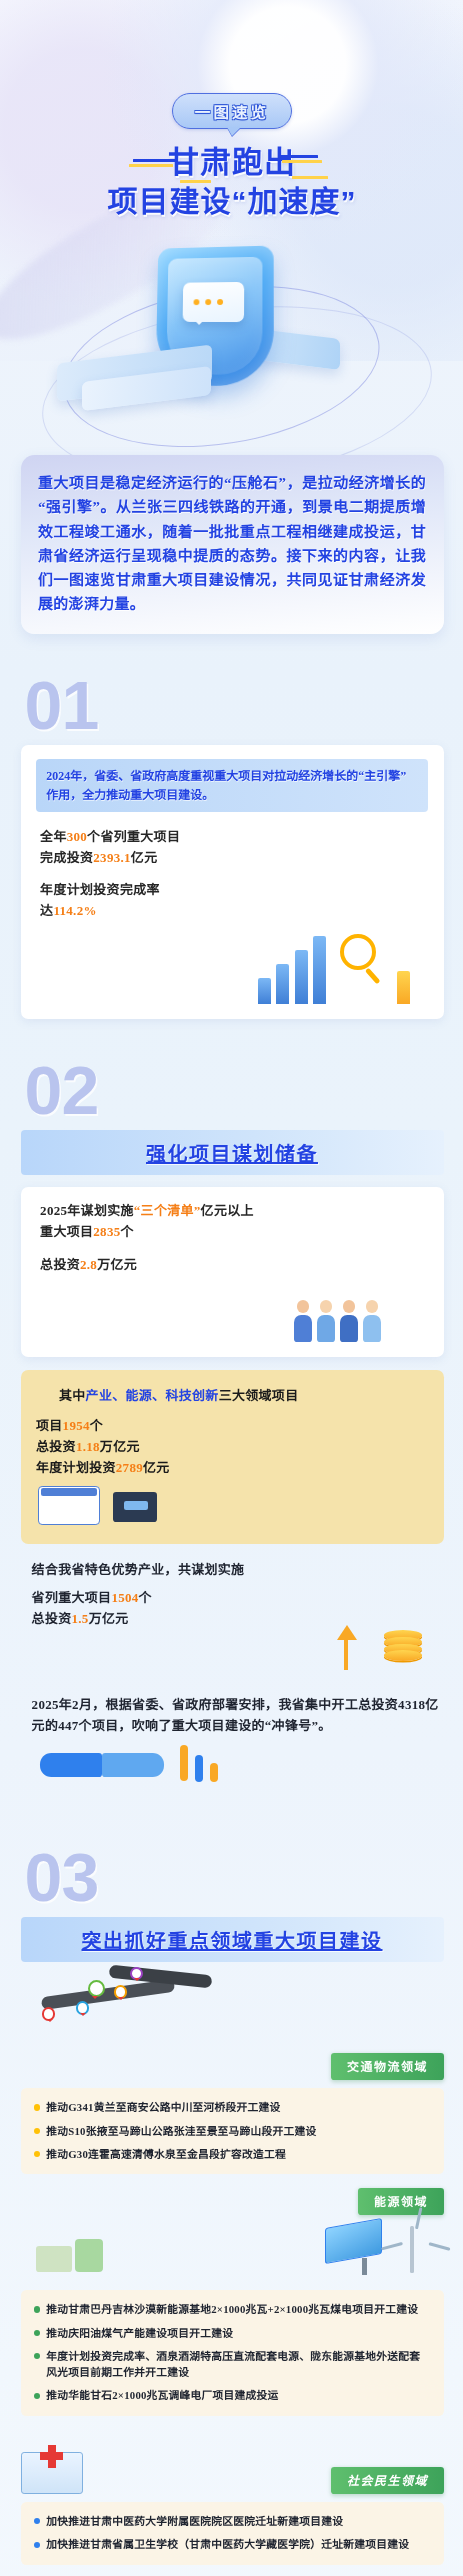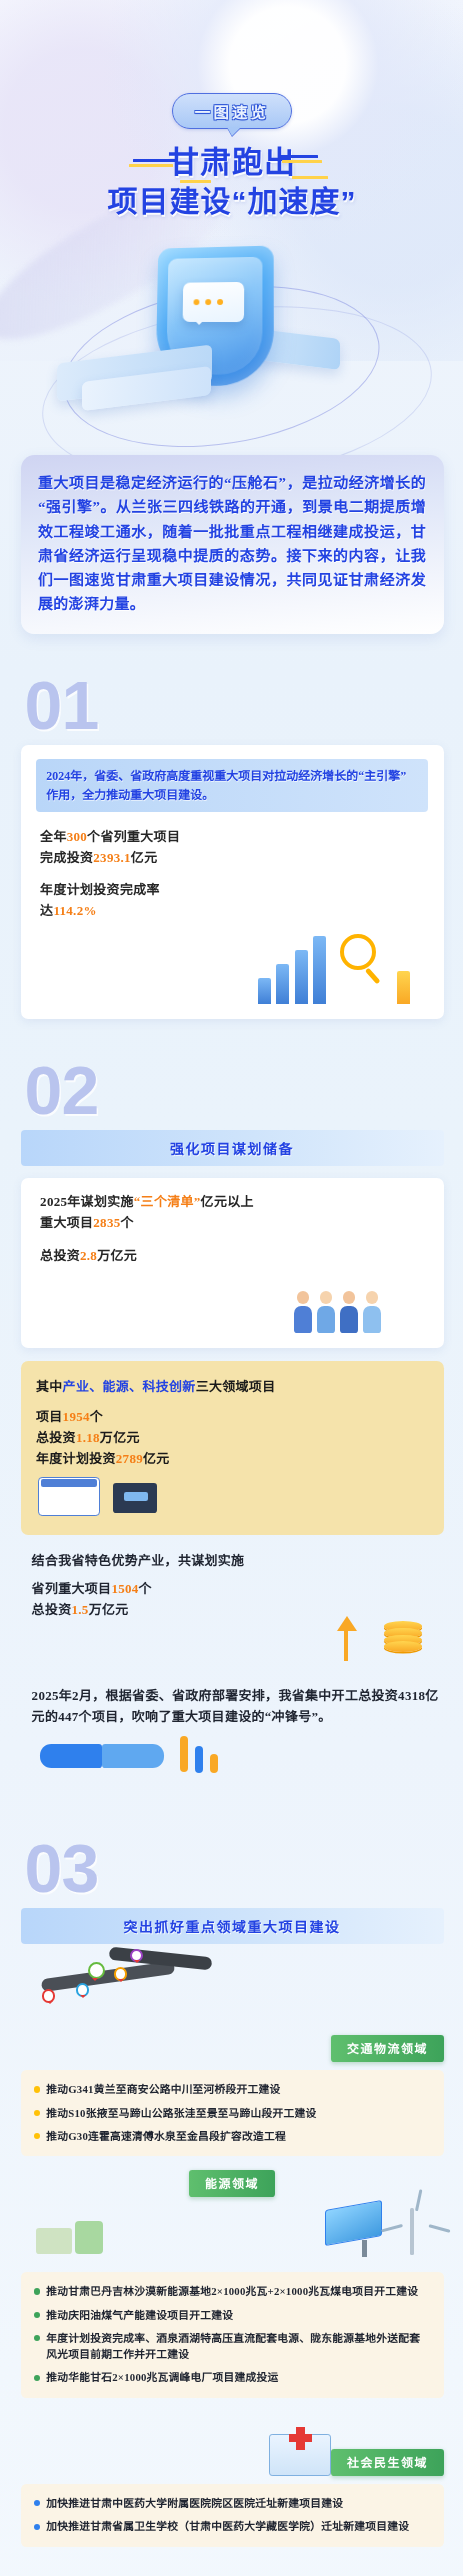--- a/index.html
+++ b/index.html
@@ -215,25 +215,26 @@
   
   .banner {
     margin-top: 11.3px;
     border-radius: 4.1px;
     background: linear-gradient(90deg, #b8d6fa 0%, #cfe4fb 55%, #e6f1fd 100%);
     padding: 8.2px 9.3px;
     text-align: center;
   }
   .banner h2 {
     font-family: "Liberation Sans", sans-serif;
-    font-size: 14px;
+    font-size: 20px;
     font-weight: 700;
     letter-spacing: 1.5px;
     color: #2343e2;
     text-shadow: 0.8px 1px 0 rgba(255,255,255,.8);
+    text-decoration: underline;
   }
 
   
   .info-card {
     margin-top: 11.3px;
     background: #fff;
     border-radius: 7.2px;
     padding: 13.4px 15.5px 15.5px;
     box-shadow: 0 2.6px 9.3px rgba(90,120,190,.10);
   }
@@ -285,21 +286,21 @@
     color: #fff;
     font-family: "Liberation Sans", sans-serif;
     font-size: 12px;
     font-weight: 700;
     letter-spacing: 1.5px;
     padding: 4.6px 15.5px 5.2px;
     border-radius: 3.1px;
     box-shadow: 0 1.5px 4.1px rgba(50,140,80,.28);
   }
   .badge-row { text-align: right; margin-top: 13.4px; }
-  .badge-row.left { text-align: center; }
+  .badge-row.left { text-align: right; }
 
   
   .bullet-card {
     margin-top: 8.2px;
     background: #fbf4e6;
     border-radius: 5.2px;
     padding: 11.3px 13.4px 12.4px;
   }
   .bullet {
     display: flex;
@@ -549,21 +550,21 @@
             <div class="body" style="background:#3f6fc4;"></div>
           </div>
           <div class="person" style="left:327px;">
             <div class="head" style="background:#f6d3ad;"></div>
             <div class="body" style="background:#8ec0ef;"></div>
           </div>
         </div>
       </div>
 
       <div class="amber-card">
-        <div class="stat-line" style="margin-bottom:9.3px;">
+        <div class="stat-line" style="margin-bottom:9.3px;margin-left:23px;">
           <span>其中</span><span class="hl">产业、能源、科技创新</span><span>三大领域项目</span>
         </div>
         <div class="stat-line">
           <span>项目</span><span class="hl-amber">1954</span><span>个</span>
         </div>
         <div class="stat-line">
           <span>总投资</span><span class="hl-amber">1.18</span><span>万亿元</span>
         </div>
         <div class="stat-line">
           <span>年度计划投资</span><span class="hl-amber">2789</span><span>亿元</span>
@@ -677,21 +678,21 @@
               <span>年度计划投资完成率、酒泉酒湖特高压直流配套电源、陇东能源基地外送配套风光项目前期工作并开工建设</span>
             </div>
           <div class="bullet green">
               <span class="dot"></span>
               <span>推动华能甘石2×1000兆瓦调峰电厂项目建成投运</span>
             </div>
         </div>
       </div>
 
       <div style="position:relative;margin-top:20.6px;">
-        <div style="display:flex;align-items:flex-end;justify-content:flex-end;">
+        <div style="display:flex;align-items:flex-end;justify-content:space-between;font-style:italic;">
           <div class="hospital">
             <div class="hosp-body"></div>
             <div class="cross-v"></div>
             <div class="cross-h"></div>
           </div>
           <div>
             <span class="domain-badge">社会民生领域</span>
           </div>
         </div>
 

